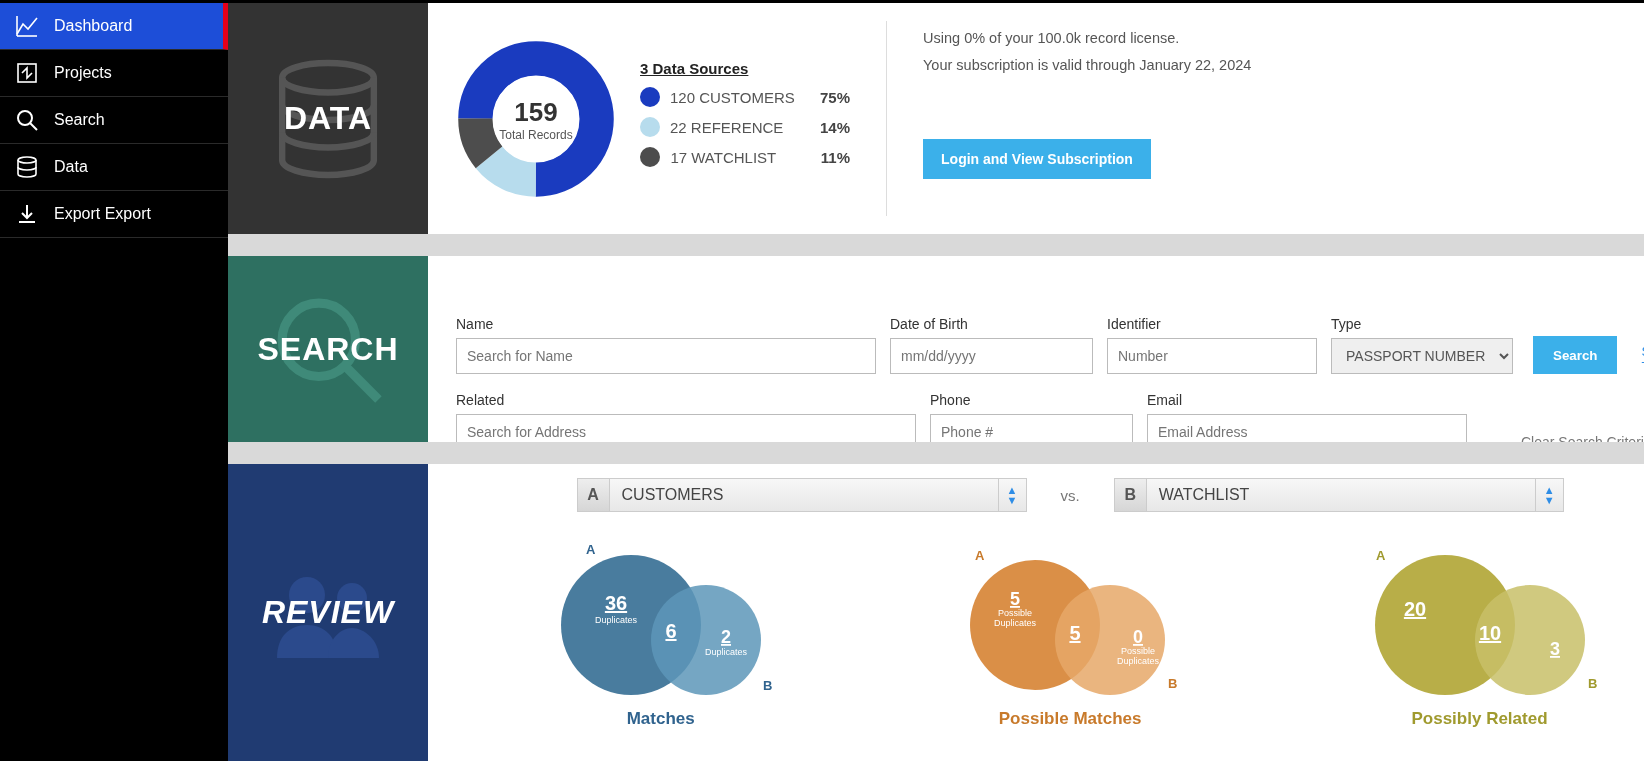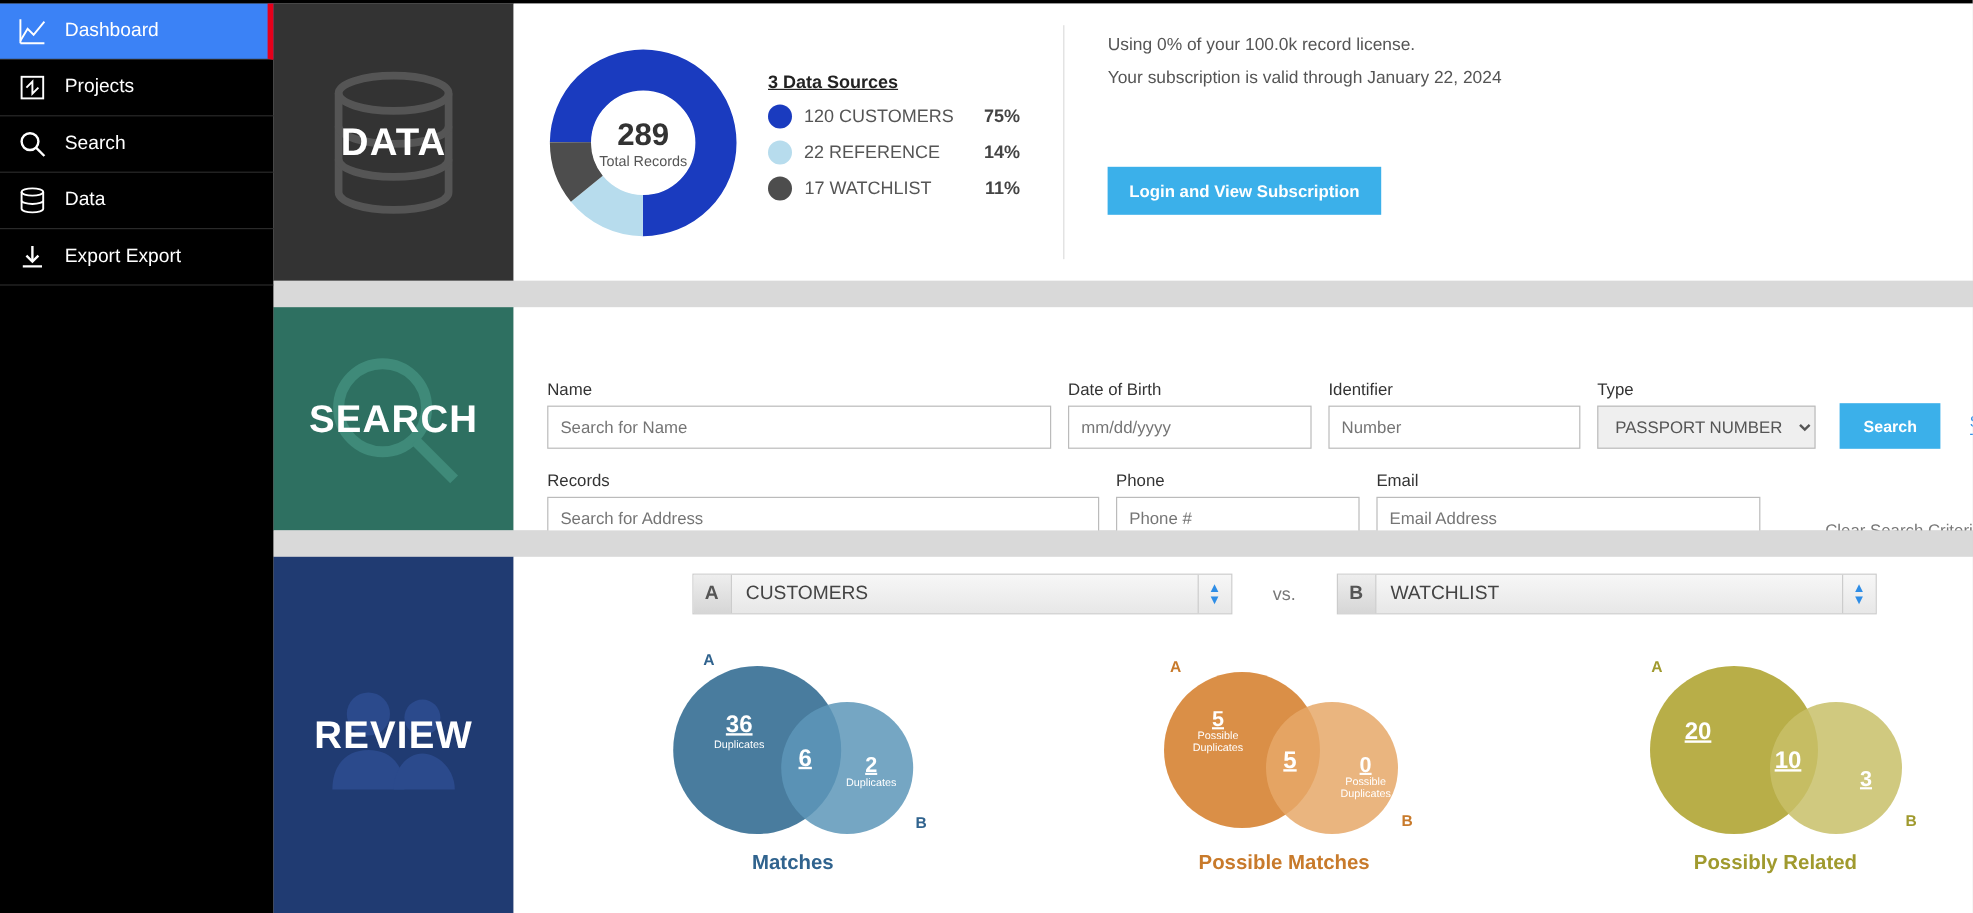--- a/index.html
+++ b/index.html
@@ -1,21 +1,21 @@
 <!DOCTYPE html>
 <html><head>
 <meta charset="utf-8">
 <style>
 * { box-sizing: border-box; margin: 0; padding: 0; }
 body { font-family: Arial, Helvetica, sans-serif; background: #d9d9d9; width: 1644px; height: 761px; overflow: hidden; }
 .root { display: flex; width: 100%; height: 100%; border-top: 3px solid #000; }
 
 .sidebar { width: 228px; background: #000; color: #fff; flex-shrink: 0; }
 .nav-item { display: flex; align-items: center; height: 47px; padding: 0 14px; font-size: 16px; cursor: pointer; border-bottom: 1px solid #2a2a2a; }
-.nav-item.active { background: #3b82f6; border-right: 5px solid #e6001a; }
+.nav-item.active { background: #1d4ed8; border-right: 5px solid #e6001a; }
 .nav-item .icon { width: 26px; height: 26px; margin-right: 14px; display: inline-flex; align-items: center; justify-content: center; }
 .nav-item.active .icon svg { stroke:#fff; }
 
 .main { flex: 1; display: flex; flex-direction: column; }
 .panel-row { display: flex; }
 .panel-header { width: 200px; background: #333; color: #fff; display: flex; flex-direction: column; align-items: center; justify-content: center; flex-shrink:0; }
 .panel-header.data { background: #333; }
 .panel-header.search { background: #2e7061; }
 .panel-header.review { background: #203b72; }
 .panel-header .big-label { font-family: Impact, 'Arial Black', sans-serif; font-size: 32px; letter-spacing: 1px; font-weight: 700; }
@@ -152,21 +152,21 @@
             <svg width="160" height="160" viewBox="0 0 42 42">
 
               <circle cx="21" cy="21" r="15.9155" fill="none" stroke="#1a3bbf" stroke-width="9" stroke-dasharray="75 25" stroke-dashoffset="25" transform="rotate(-90 21 21)"></circle>
 
               <circle cx="21" cy="21" r="15.9155" fill="none" stroke="#b7dced" stroke-width="9" stroke-dasharray="14 86" stroke-dashoffset="50" transform="rotate(-90 21 21)"></circle>
 
               <circle cx="21" cy="21" r="15.9155" fill="none" stroke="#4d4d4d" stroke-width="9" stroke-dasharray="11 89" stroke-dashoffset="36" transform="rotate(-90 21 21)"></circle>
               <circle cx="21" cy="21" r="11.3" fill="#fff"></circle>
             </svg>
             <div class="donut-center">
-              <div class="n">289</div>
+              <div class="n">159</div>
               <div class="t">Total Records</div>
             </div>
           </div>
           <div class="legend">
             <div class="legend-title">3 Data Sources</div>
             <div class="legend-row">
               <span class="legend-dot" style="background:#1a3bbf"></span>
               <span class="legend-text">120 CUSTOMERS</span>
               <span class="legend-pct">75%</span>
             </div>
@@ -220,42 +220,42 @@
             </div>
             <div class="field f-type">
               <label>Type</label>
               <select><option>PASSPORT NUMBER</option></select>
             </div>
             <button class="search-btn">Search</button>
             <span class="link">Search Tips</span>
           </div>
           <div class="search-row">
             <div class="field f-addr">
-              <label>Records</label>
+              <label>Related</label>
               <input type="text" placeholder="Search for Address" style="">
             </div>
             <div class="field f-phone">
               <label>Phone</label>
               <input type="text" placeholder="Phone #" style="">
             </div>
             <div class="field f-email">
               <label>Email</label>
               <input type="text" placeholder="Email Address" style="">
             </div>
             <span class="clear-link">Clear Search Criteria</span>
           </div>
         </div>
       </div>
     </div>
 
     <div class="spacer"></div>
 
     <div class="panel-row" style="flex:1;">
       <div class="panel-header review">
-        <div class="bg-icon" style="height:100%;">
+        <div class="bg-icon" style="height:100%;font-style:italic;">
           <svg width="120" height="110" viewBox="0 0 40 30" fill="#2b4a8c">
             <circle cx="13" cy="9" r="6"></circle>
               <path d="M3 30c0-7 4-11 10-11s10 4 10 11z"></path>
             <circle cx="28" cy="10" r="5"></circle>
               <path d="M20 30c0-6 4-10 8-10s9 4 9 10z"></path>
           </svg>
           <div class="big-label" style="position:relative;">REVIEW</div>
         </div>
       </div>
       <div class="panel-body review-body">

